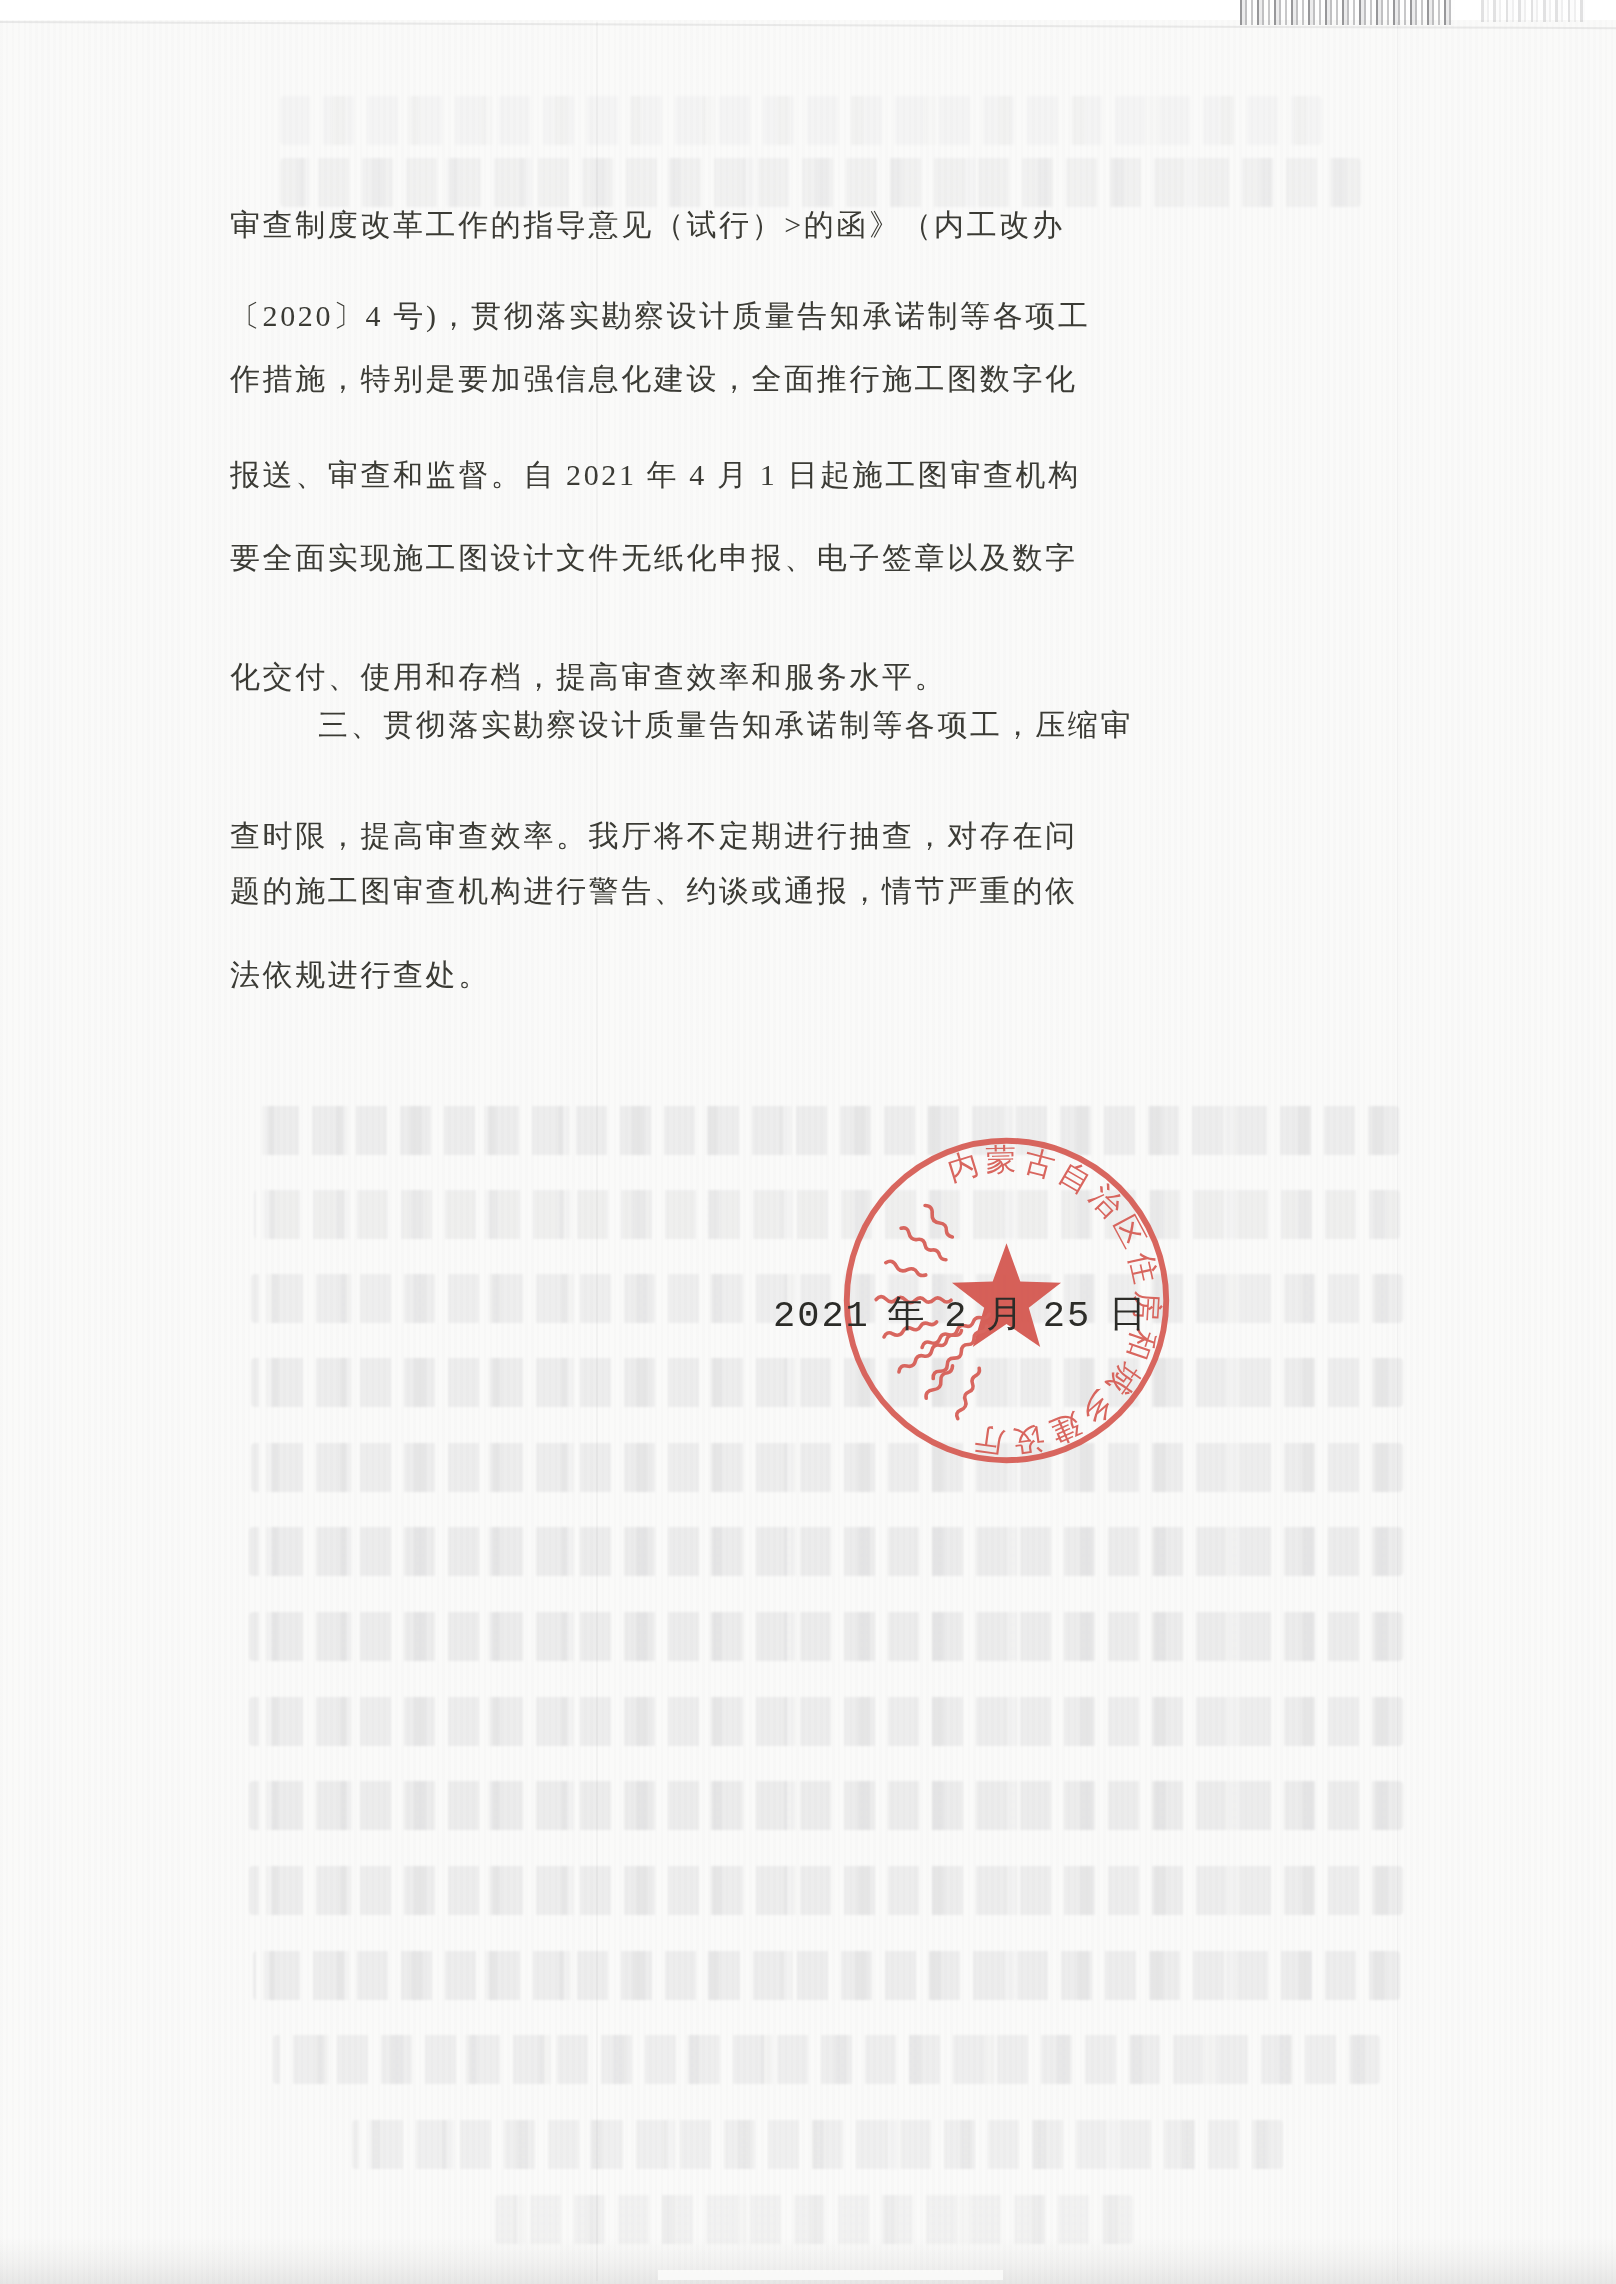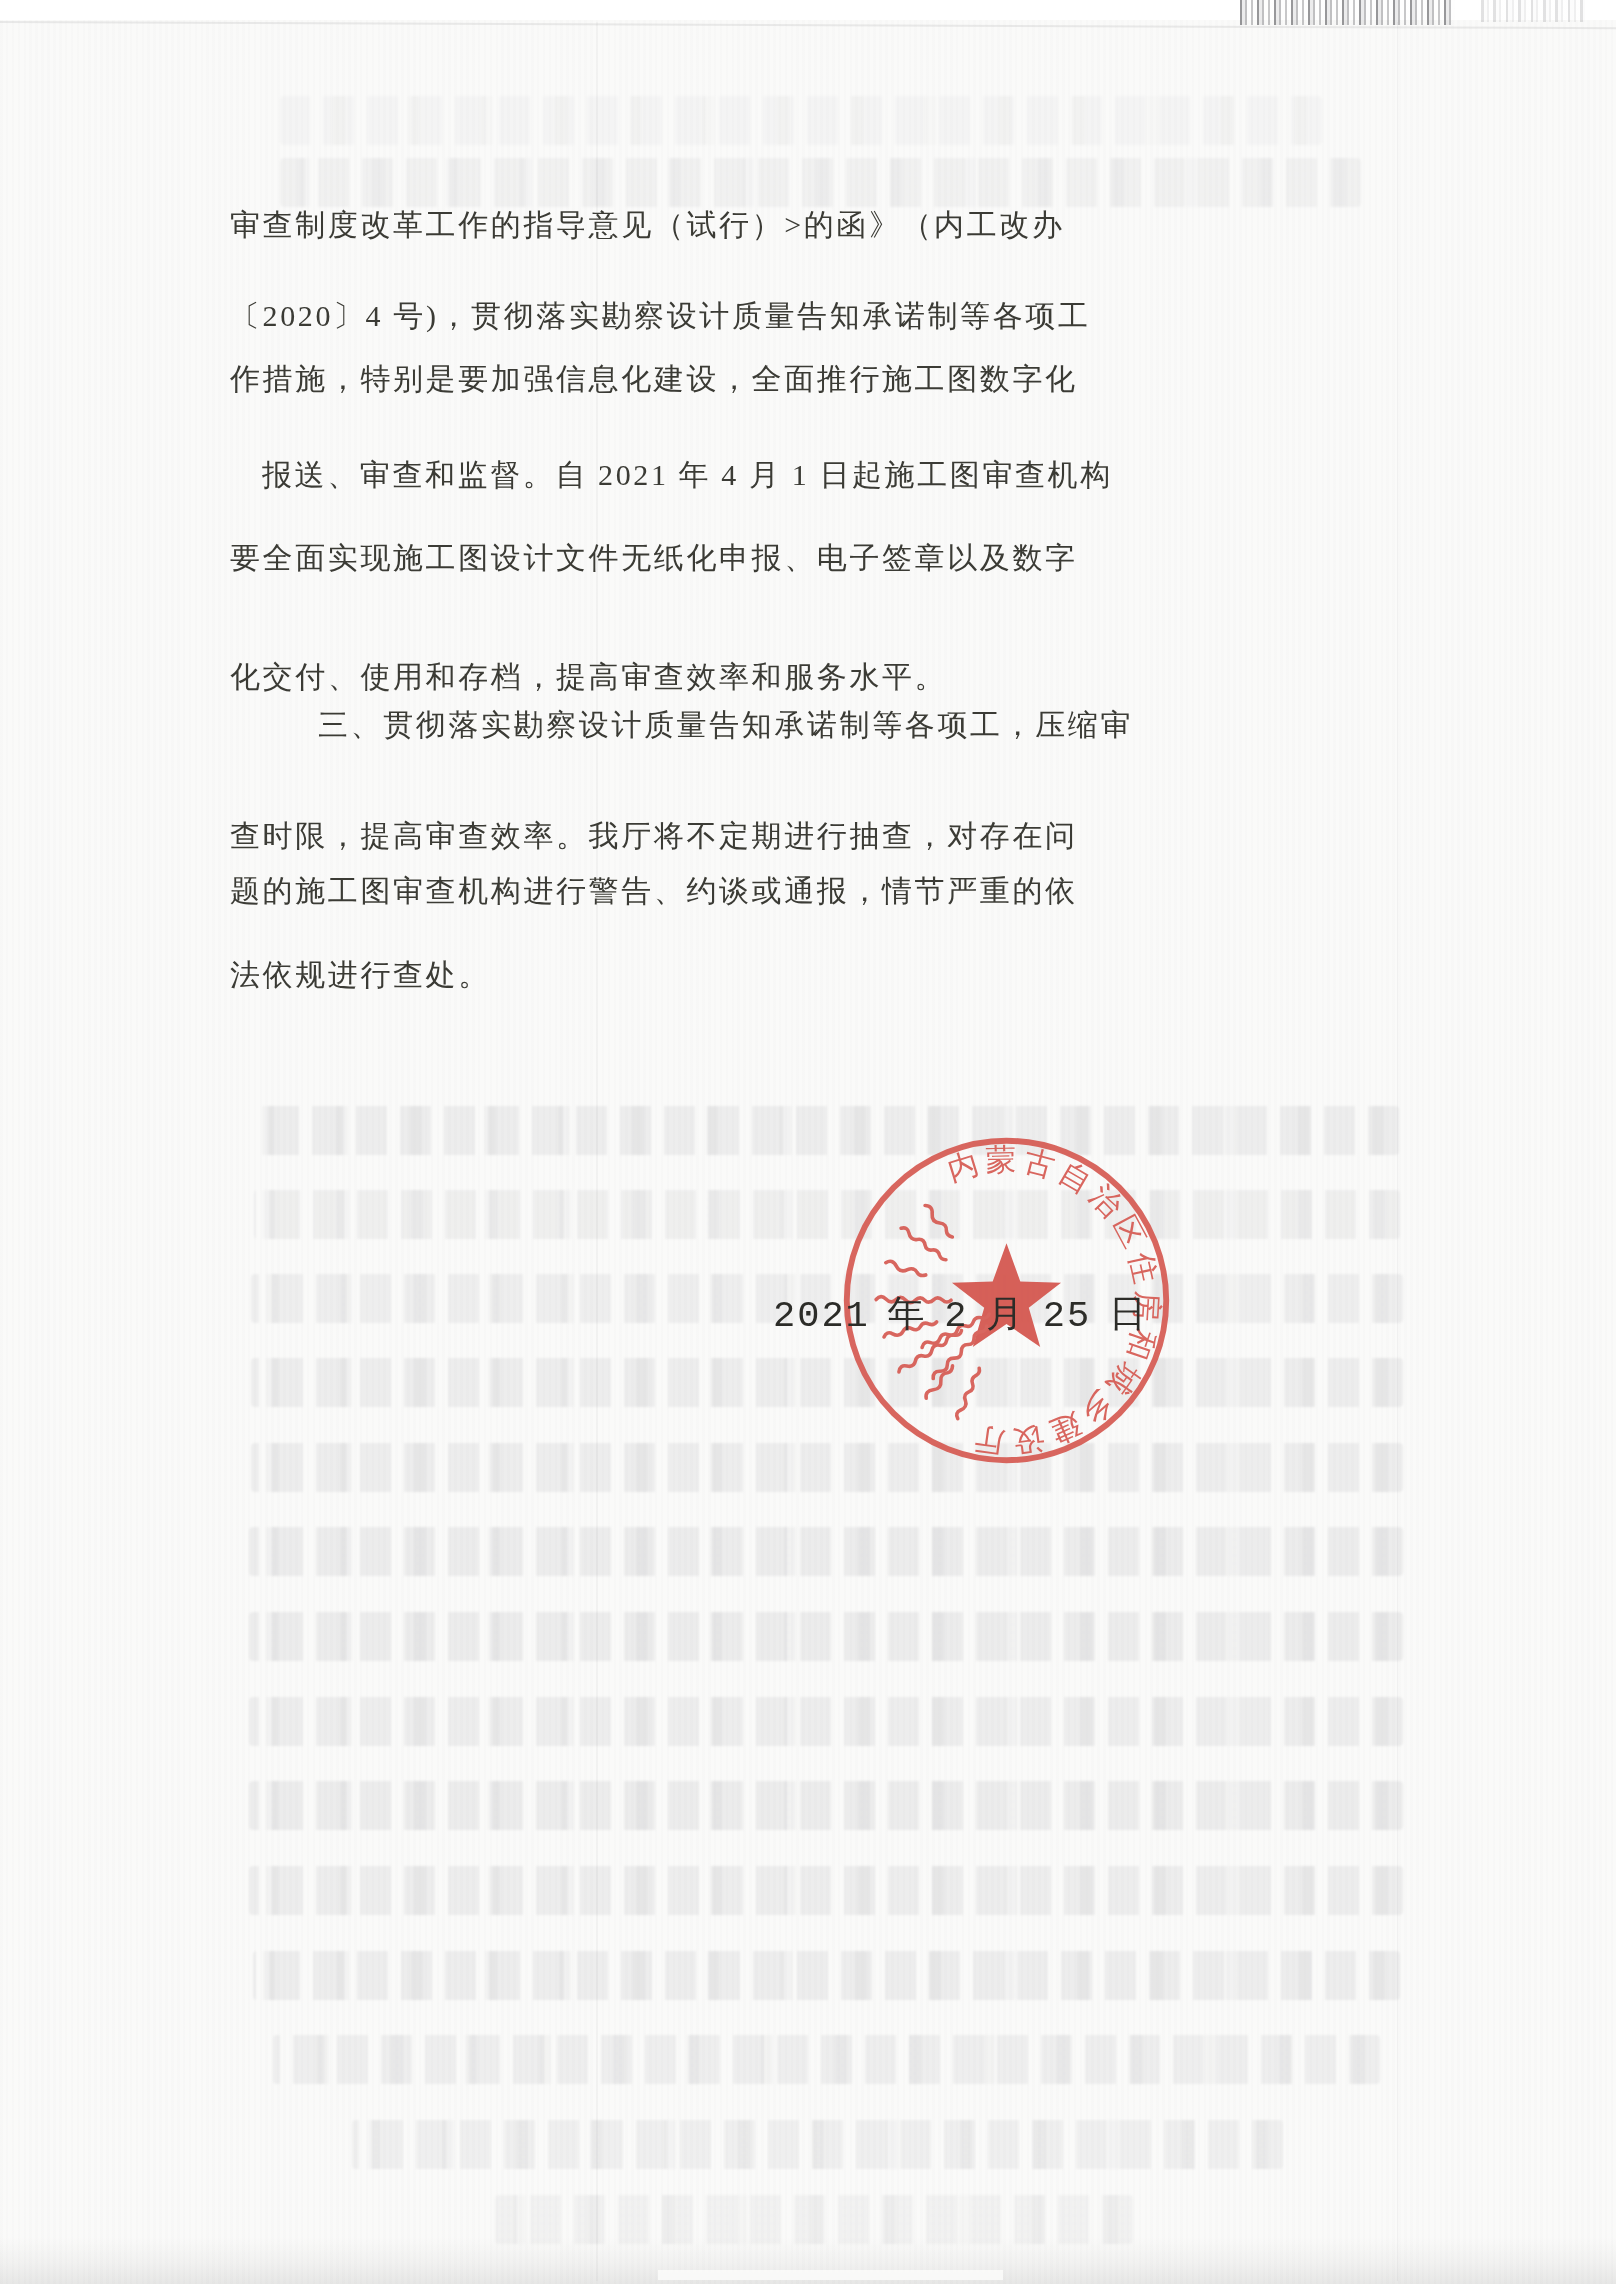--- a/index.html
+++ b/index.html
@@ -62,21 +62,21 @@
   <div class="bt" style="--o:.085;left:249px;top:1866px;width:1154px;"></div>
   <div class="bt" style="--o:.085;left:253px;top:1951px;width:1147px;"></div>
   <div class="bt" style="--o:.08;left:273px;top:2035px;width:1107px;"></div>
   <div class="bt" style="--o:.07;left:352px;top:2120px;width:931px;"></div>
   <div class="bt" style="--o:.055;left:495px;top:2195px;width:638px;"></div>
 
   <div>
     <div class="line" style="top:210px;">审查制度改革工作的指导意见（试行）&gt;的函》（内工改办</div>
     <div class="line" style="top:293px;margin-top:8px;">〔2020〕4 号)，贯彻落实勘察设计质量告知承诺制等各项工</div>
     <div class="line" style="top:364px;">作措施，特别是要加强信息化建设，全面推行施工图数字化</div>
-    <div class="line" style="top:460px;margin-left:32px;">报送、审查和监督。自 2021 年 4 月 1 日起施工图审查机构</div>
+    <div class="line" style="top:460px;">报送、审查和监督。自 2021 年 4 月 1 日起施工图审查机构</div>
     <div class="line" style="top:543px;">要全面实现施工图设计文件无纸化申报、电子签章以及数字</div>
     <div class="line" style="top:662px;">化交付、使用和存档，提高审查效率和服务水平。</div>
     <div class="line indent" style="top:710px;">三、贯彻落实勘察设计质量告知承诺制等各项工，压缩审</div>
     <div class="line" style="top:793px;margin-top:28px;">查时限，提高审查效率。我厅将不定期进行抽查，对存在问</div>
     <div class="line" style="top:876px;">题的施工图审查机构进行警告、约谈或通报，情节严重的依</div>
     <div class="line" style="top:960px;">法依规进行查处。</div>
   </div>
 
   <div class="seal">
     <svg viewBox="0 0 520 520" width="339" height="339" xmlns="http://www.w3.org/2000/svg">

